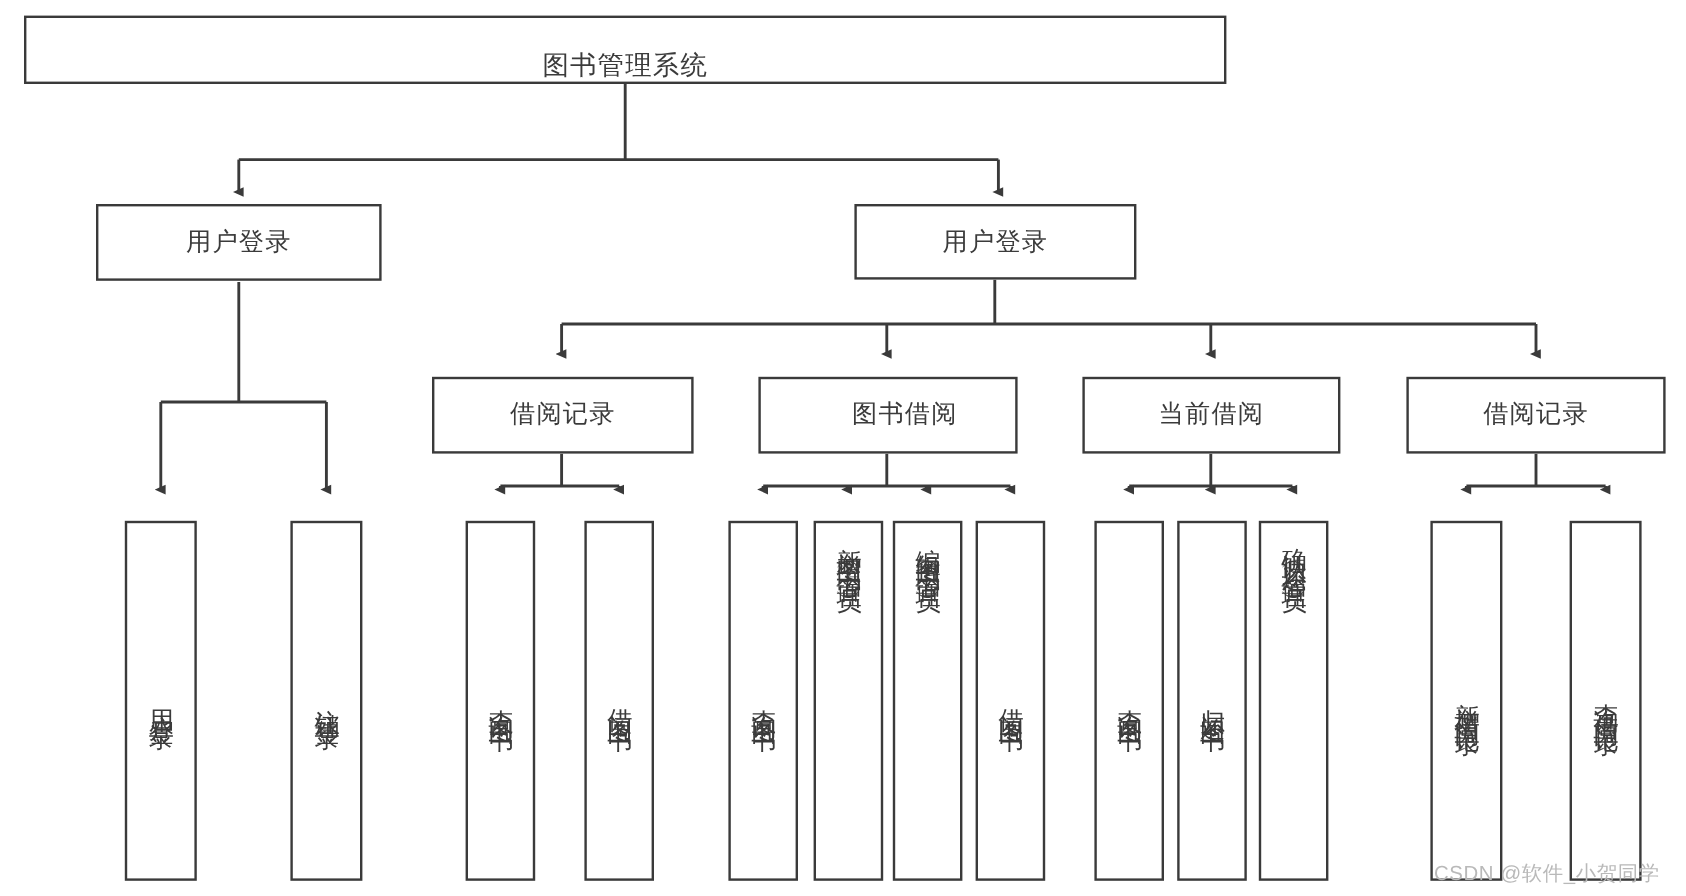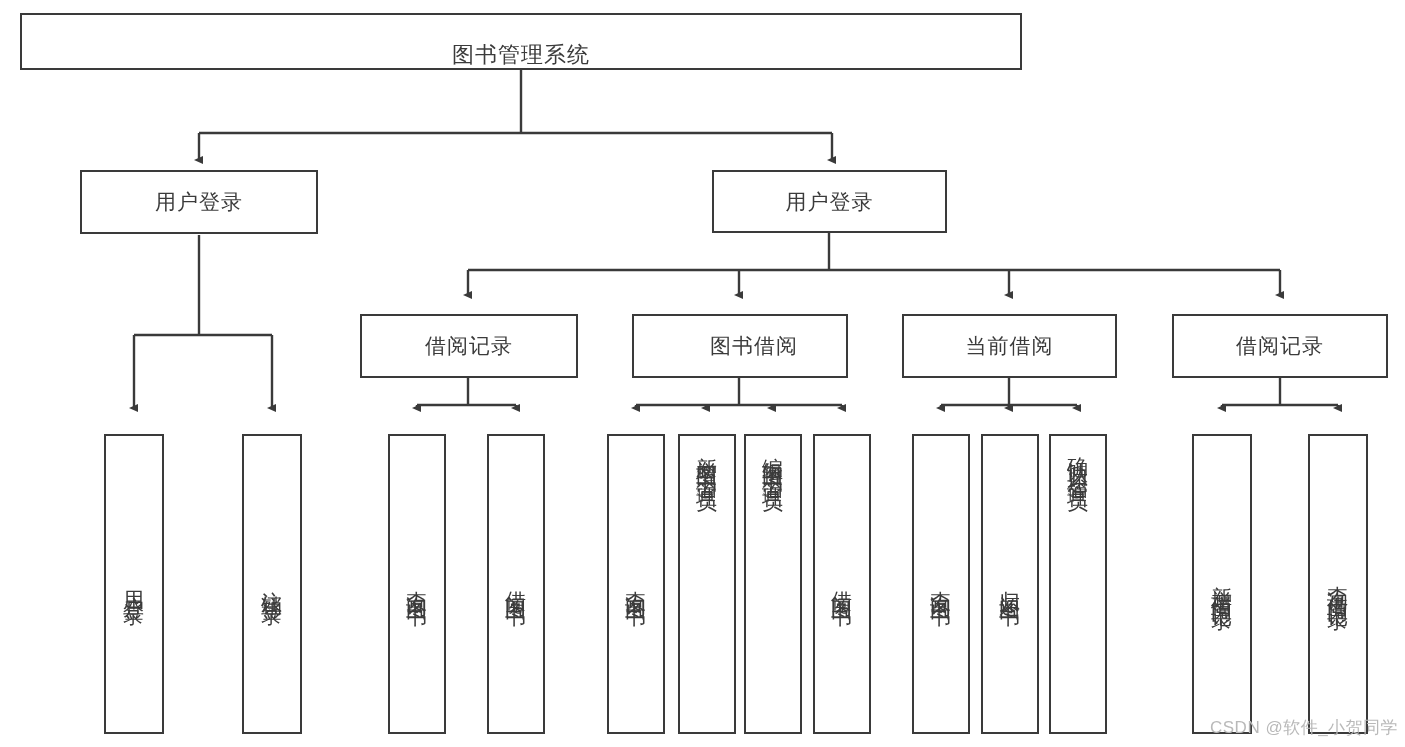--- a/index.html
+++ b/index.html
@@ -61,21 +61,20 @@
     align-self:flex-start;
     margin-top:4px;
   }
   .watermark{
     position:absolute;
     font-size:17px;
     color:#b9b9b9;
     letter-spacing:0.5px;
     white-space:nowrap;
     user-select:none;
-    padding-left:15px;
   }
 </style>
 </head>
 <body>
 
 <div id="canvas">
 
   <svg class="connectors" viewBox="0 0 1405 747" xmlns="http://www.w3.org/2000/svg">
     <defs>
       <marker id="arrow" markerWidth="10" markerHeight="10" refX="5" refY="5" orient="auto" markerUnits="userSpaceOnUse">

